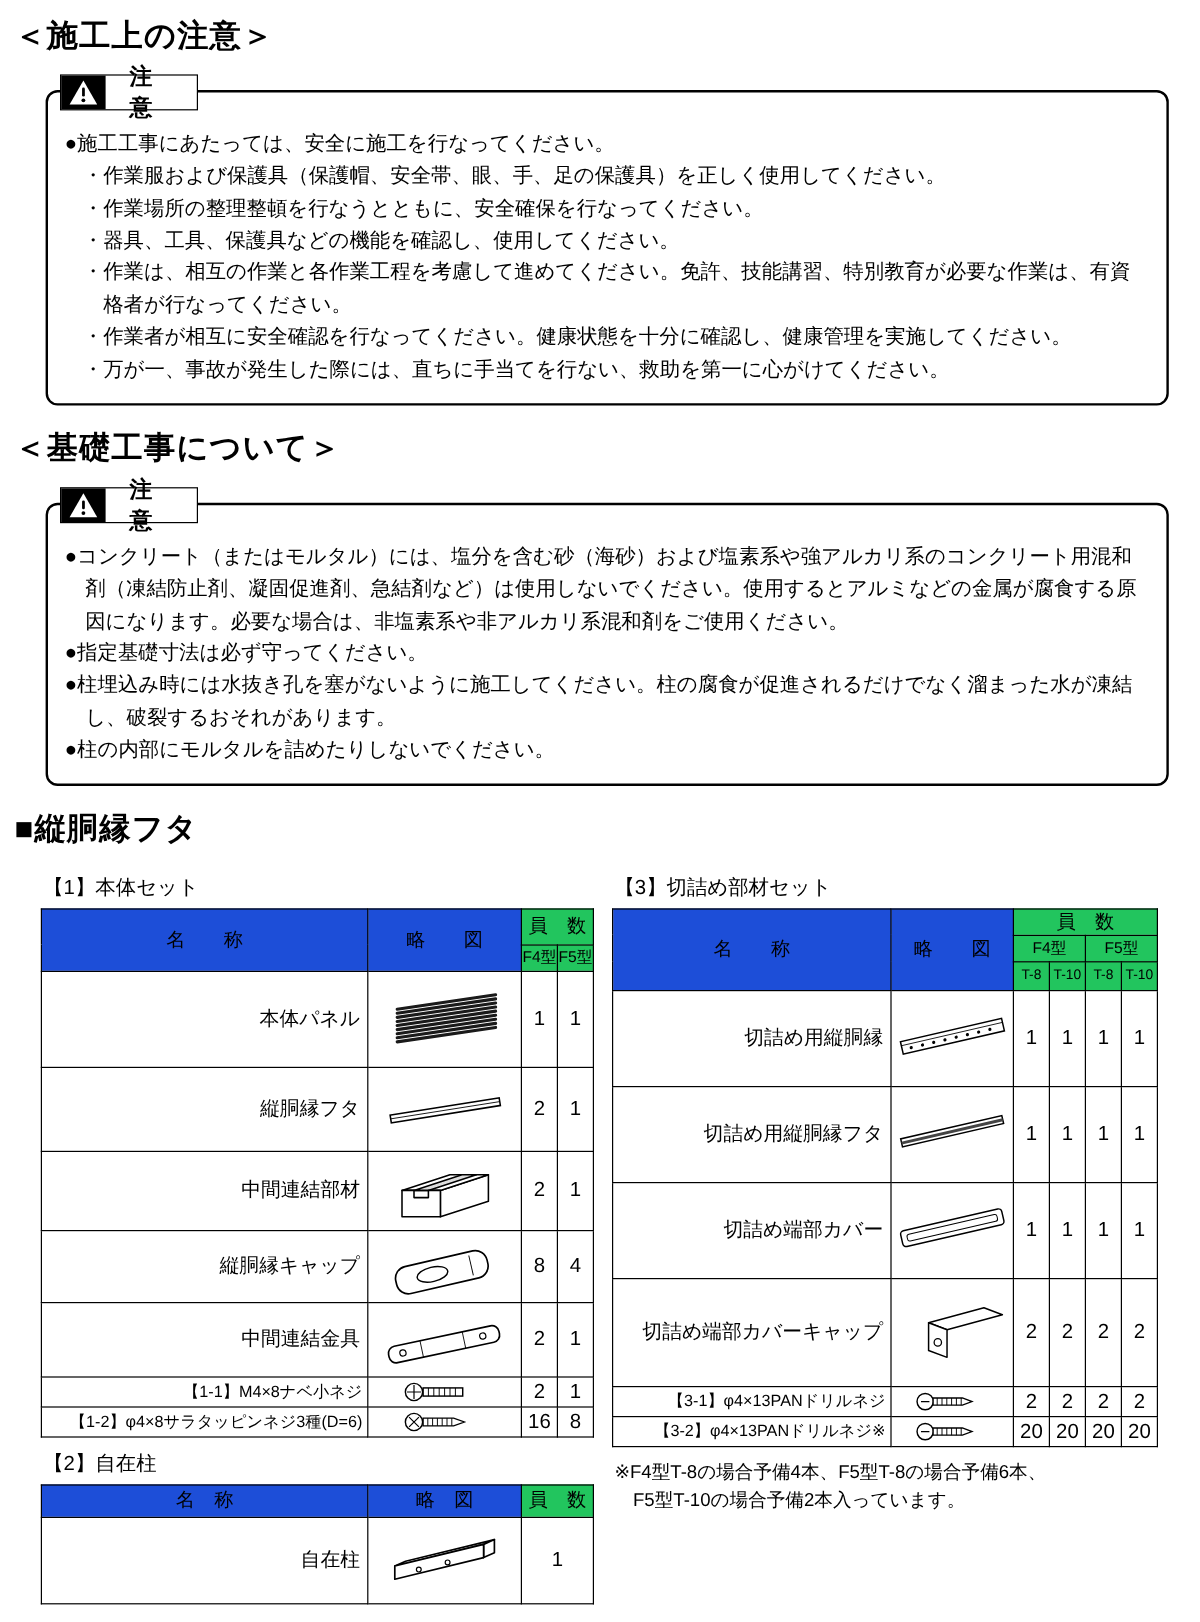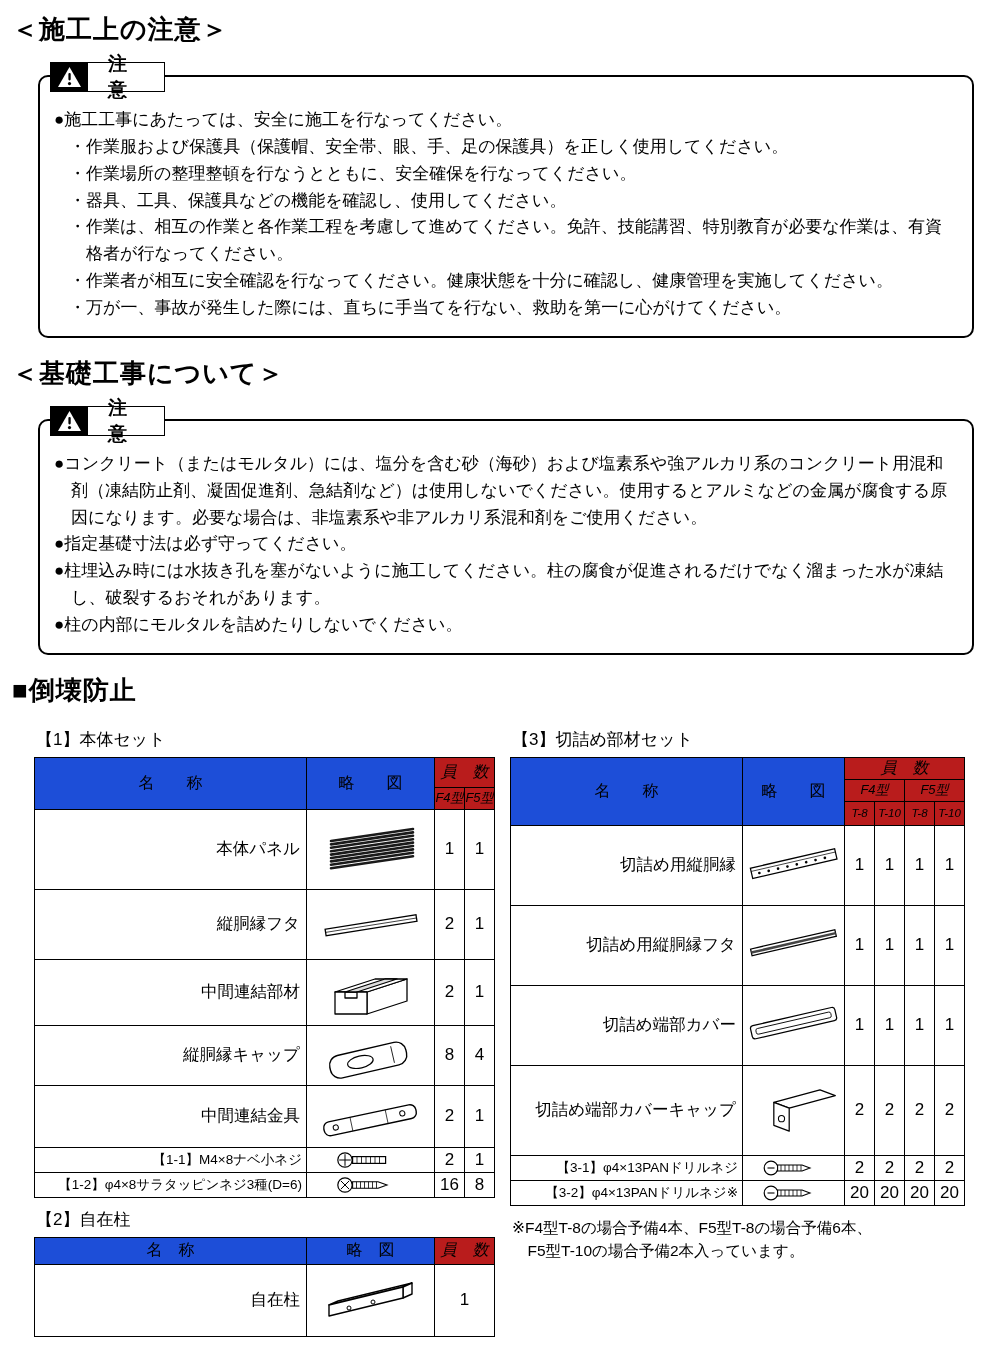--- a/index.html
+++ b/index.html
@@ -24,21 +24,21 @@
   .b2c { margin-left:15px; padding-left:17px; }
 
   
   .tables { display:flex; gap:14px; padding-left:22px; align-items:flex-start; }
   .tcol-left  { width:462px; }
   .tcol-right { width:458px; }
   .tlabel { font-size:17px; margin:10px 0 6px 2px; }
   table.t { border-collapse:collapse; table-layout:fixed; border:1.5px solid #000; }
   .t th, .t td { border:1px solid #000; }
   .t th { background:#1d4ed8; font-weight:normal; font-size:16px; text-align:center; }
-  .t th.w { background:#b91c1c;font-style:italic; }
+  .t th.w { background:#22c55e; }
   .t th.sm { font-size:13px; }
   .t th.xs { font-size:11.5px; }
   td.nm { text-align:right; padding:3px 6px; font-size:16.5px; vertical-align:middle; }
   td.nm.small { font-size:13.5px; padding:2px 4px; }
   td.dg { text-align:center; vertical-align:middle; }
   td.q  { text-align:center; font-size:17px; vertical-align:middle; }
 
   .footnote { margin-top:10px; padding-left:2px; }
   .footnote p { font-size:15.5px; line-height:1.5; }
 
@@ -88,21 +88,21 @@
       <span class="ct-tx">注 意</span>
     </div>
     <div class="notice">
       <p class="b1">●コンクリート（またはモルタル）には、塩分を含む砂（海砂）および塩素系や強アルカリ系のコンクリート用混和剤（凍結防止剤、凝固促進剤、急結剤など）は使用しないでください。使用するとアルミなどの金属が腐食する原因になります。必要な場合は、非塩素系や非アルカリ系混和剤をご使用ください。</p>
       <p class="b1">●指定基礎寸法は必ず守ってください。</p>
       <p class="b1">●柱埋込み時には水抜き孔を塞がないように施工してください。柱の腐食が促進されるだけでなく溜まった水が凍結し、破裂するおそれがあります。</p>
       <p class="b1">●柱の内部にモルタルを詰めたりしないでください。</p>
     </div>
   </div>
 
-  <h1 class="sec-title packing">■倒壊防止</h1>
+  <h1 class="sec-title packing">■縦胴縁フタ</h1>
 
   <div class="tables">
 
     <div class="tcol-left">
 
       <div class="tlabel">【1】本体セット</div>
 
       <table class="t">
         <colgroup>
             <col style="width:272px">

